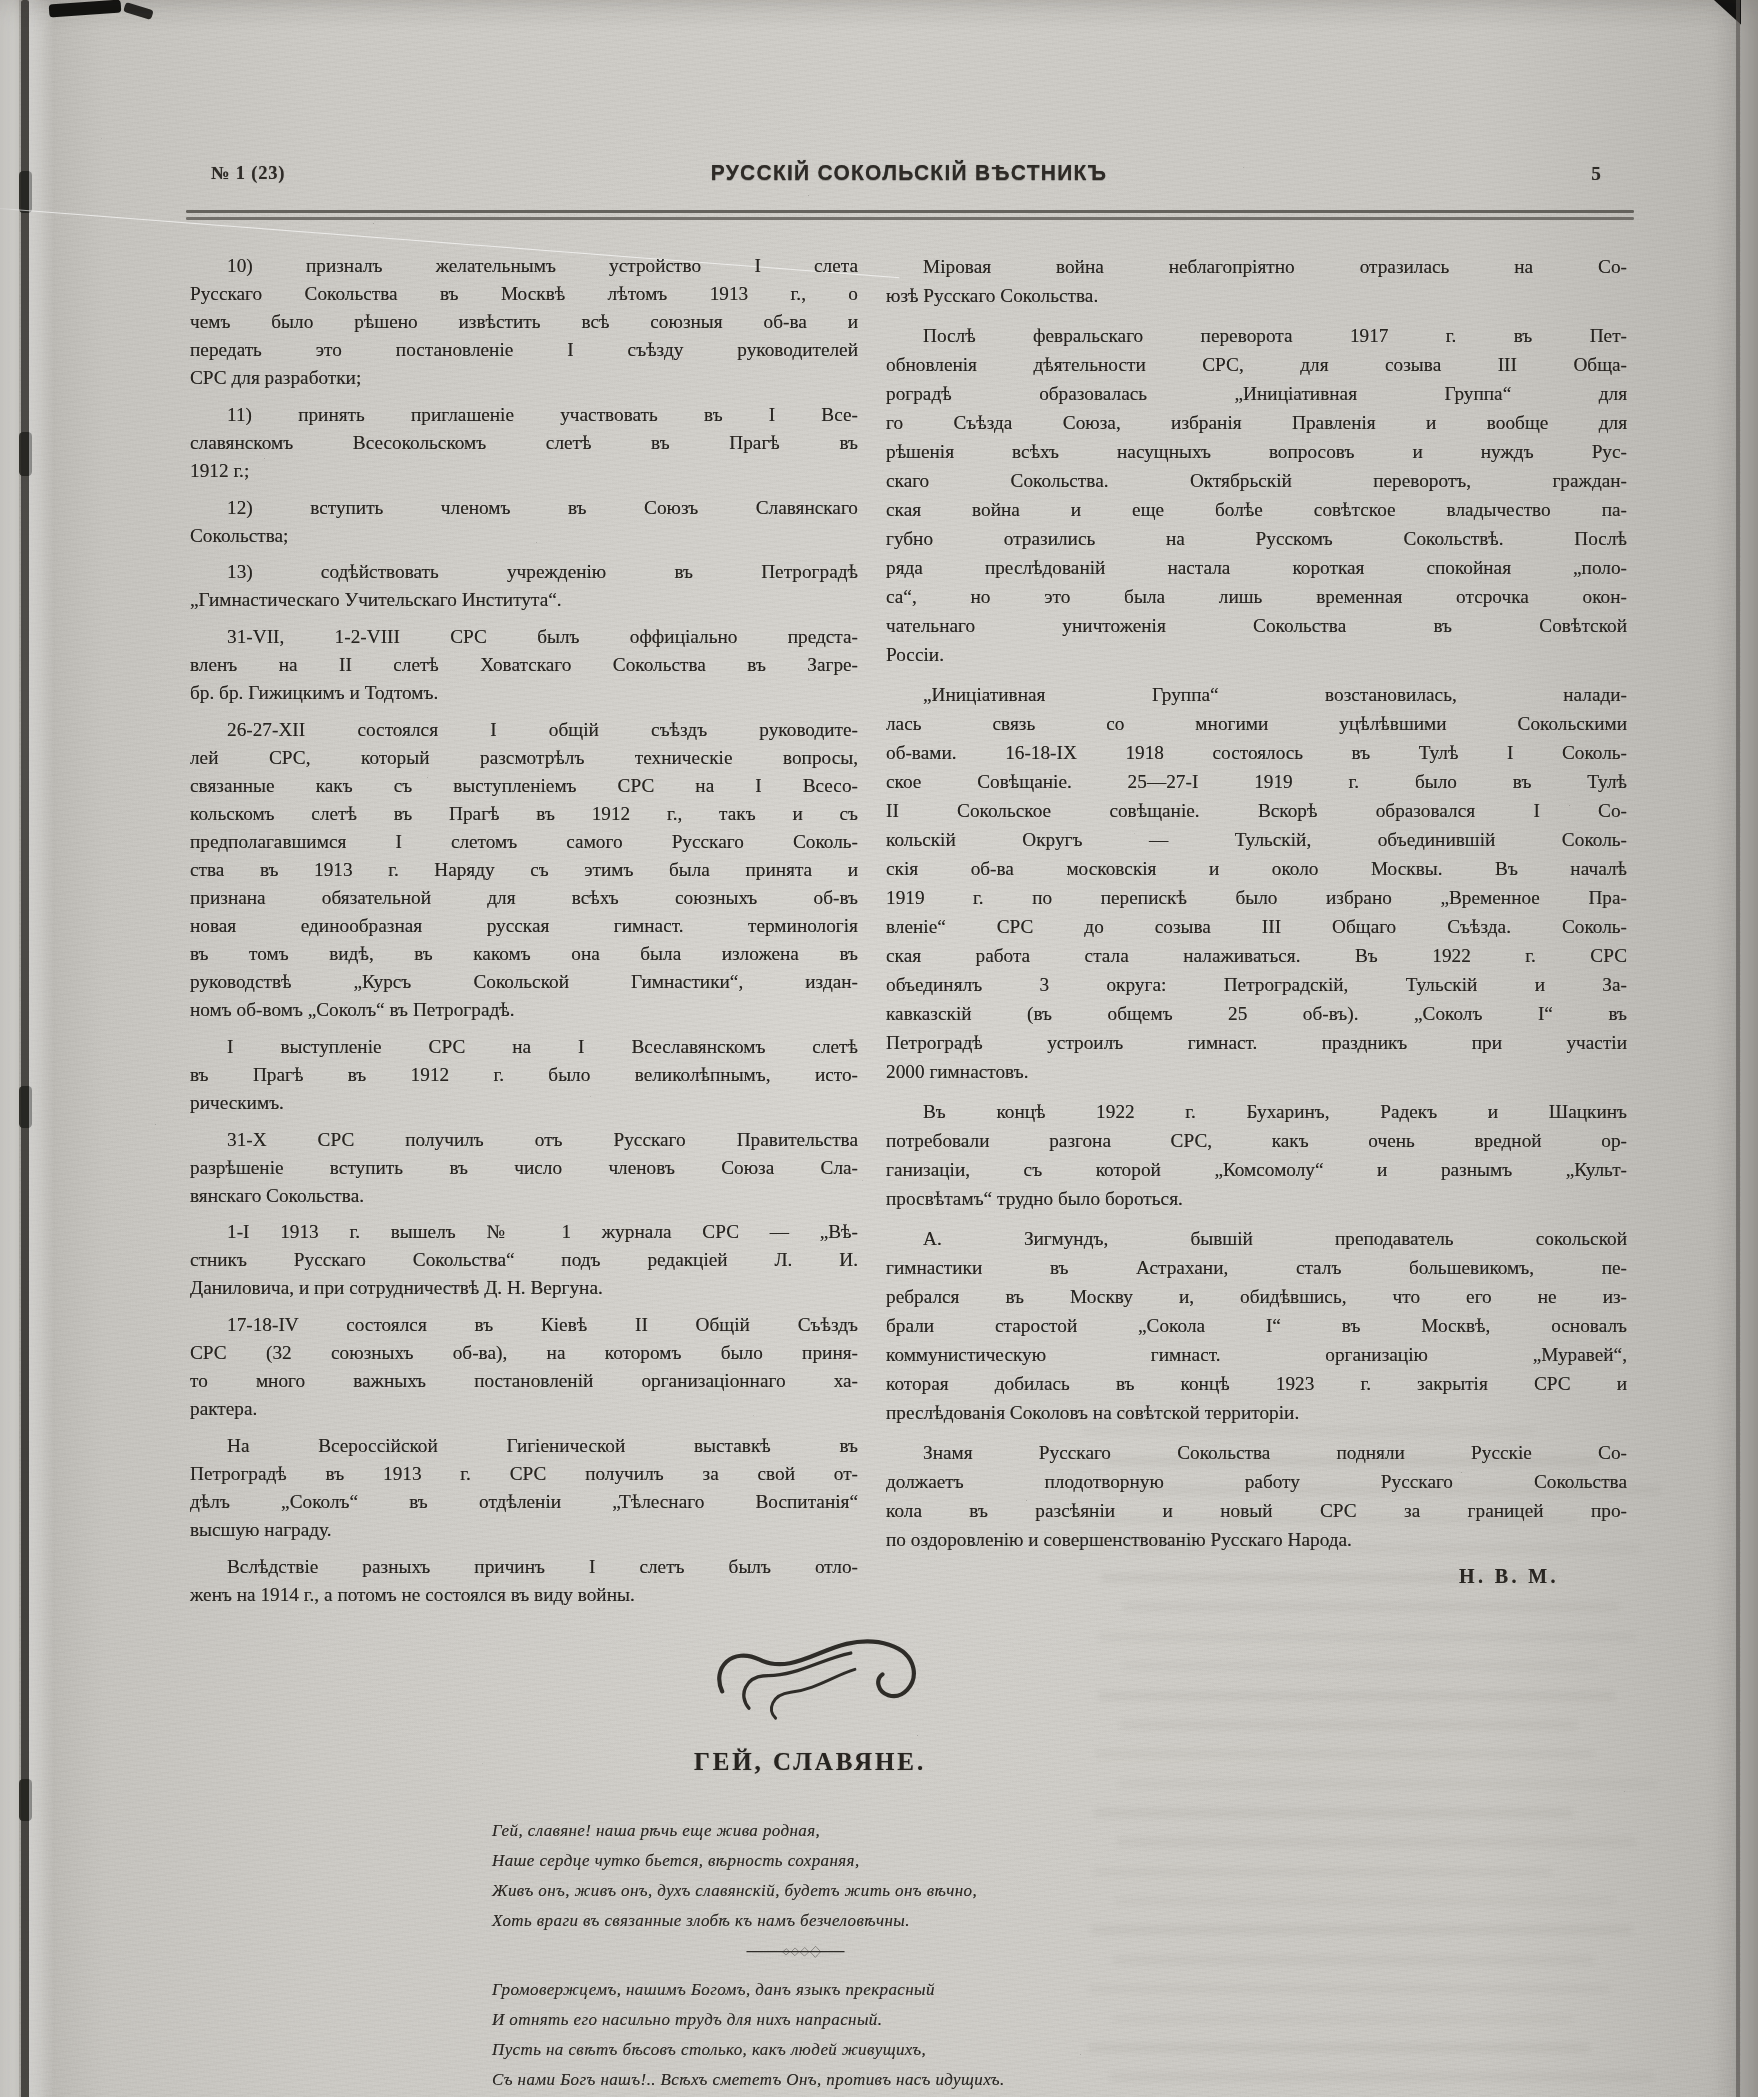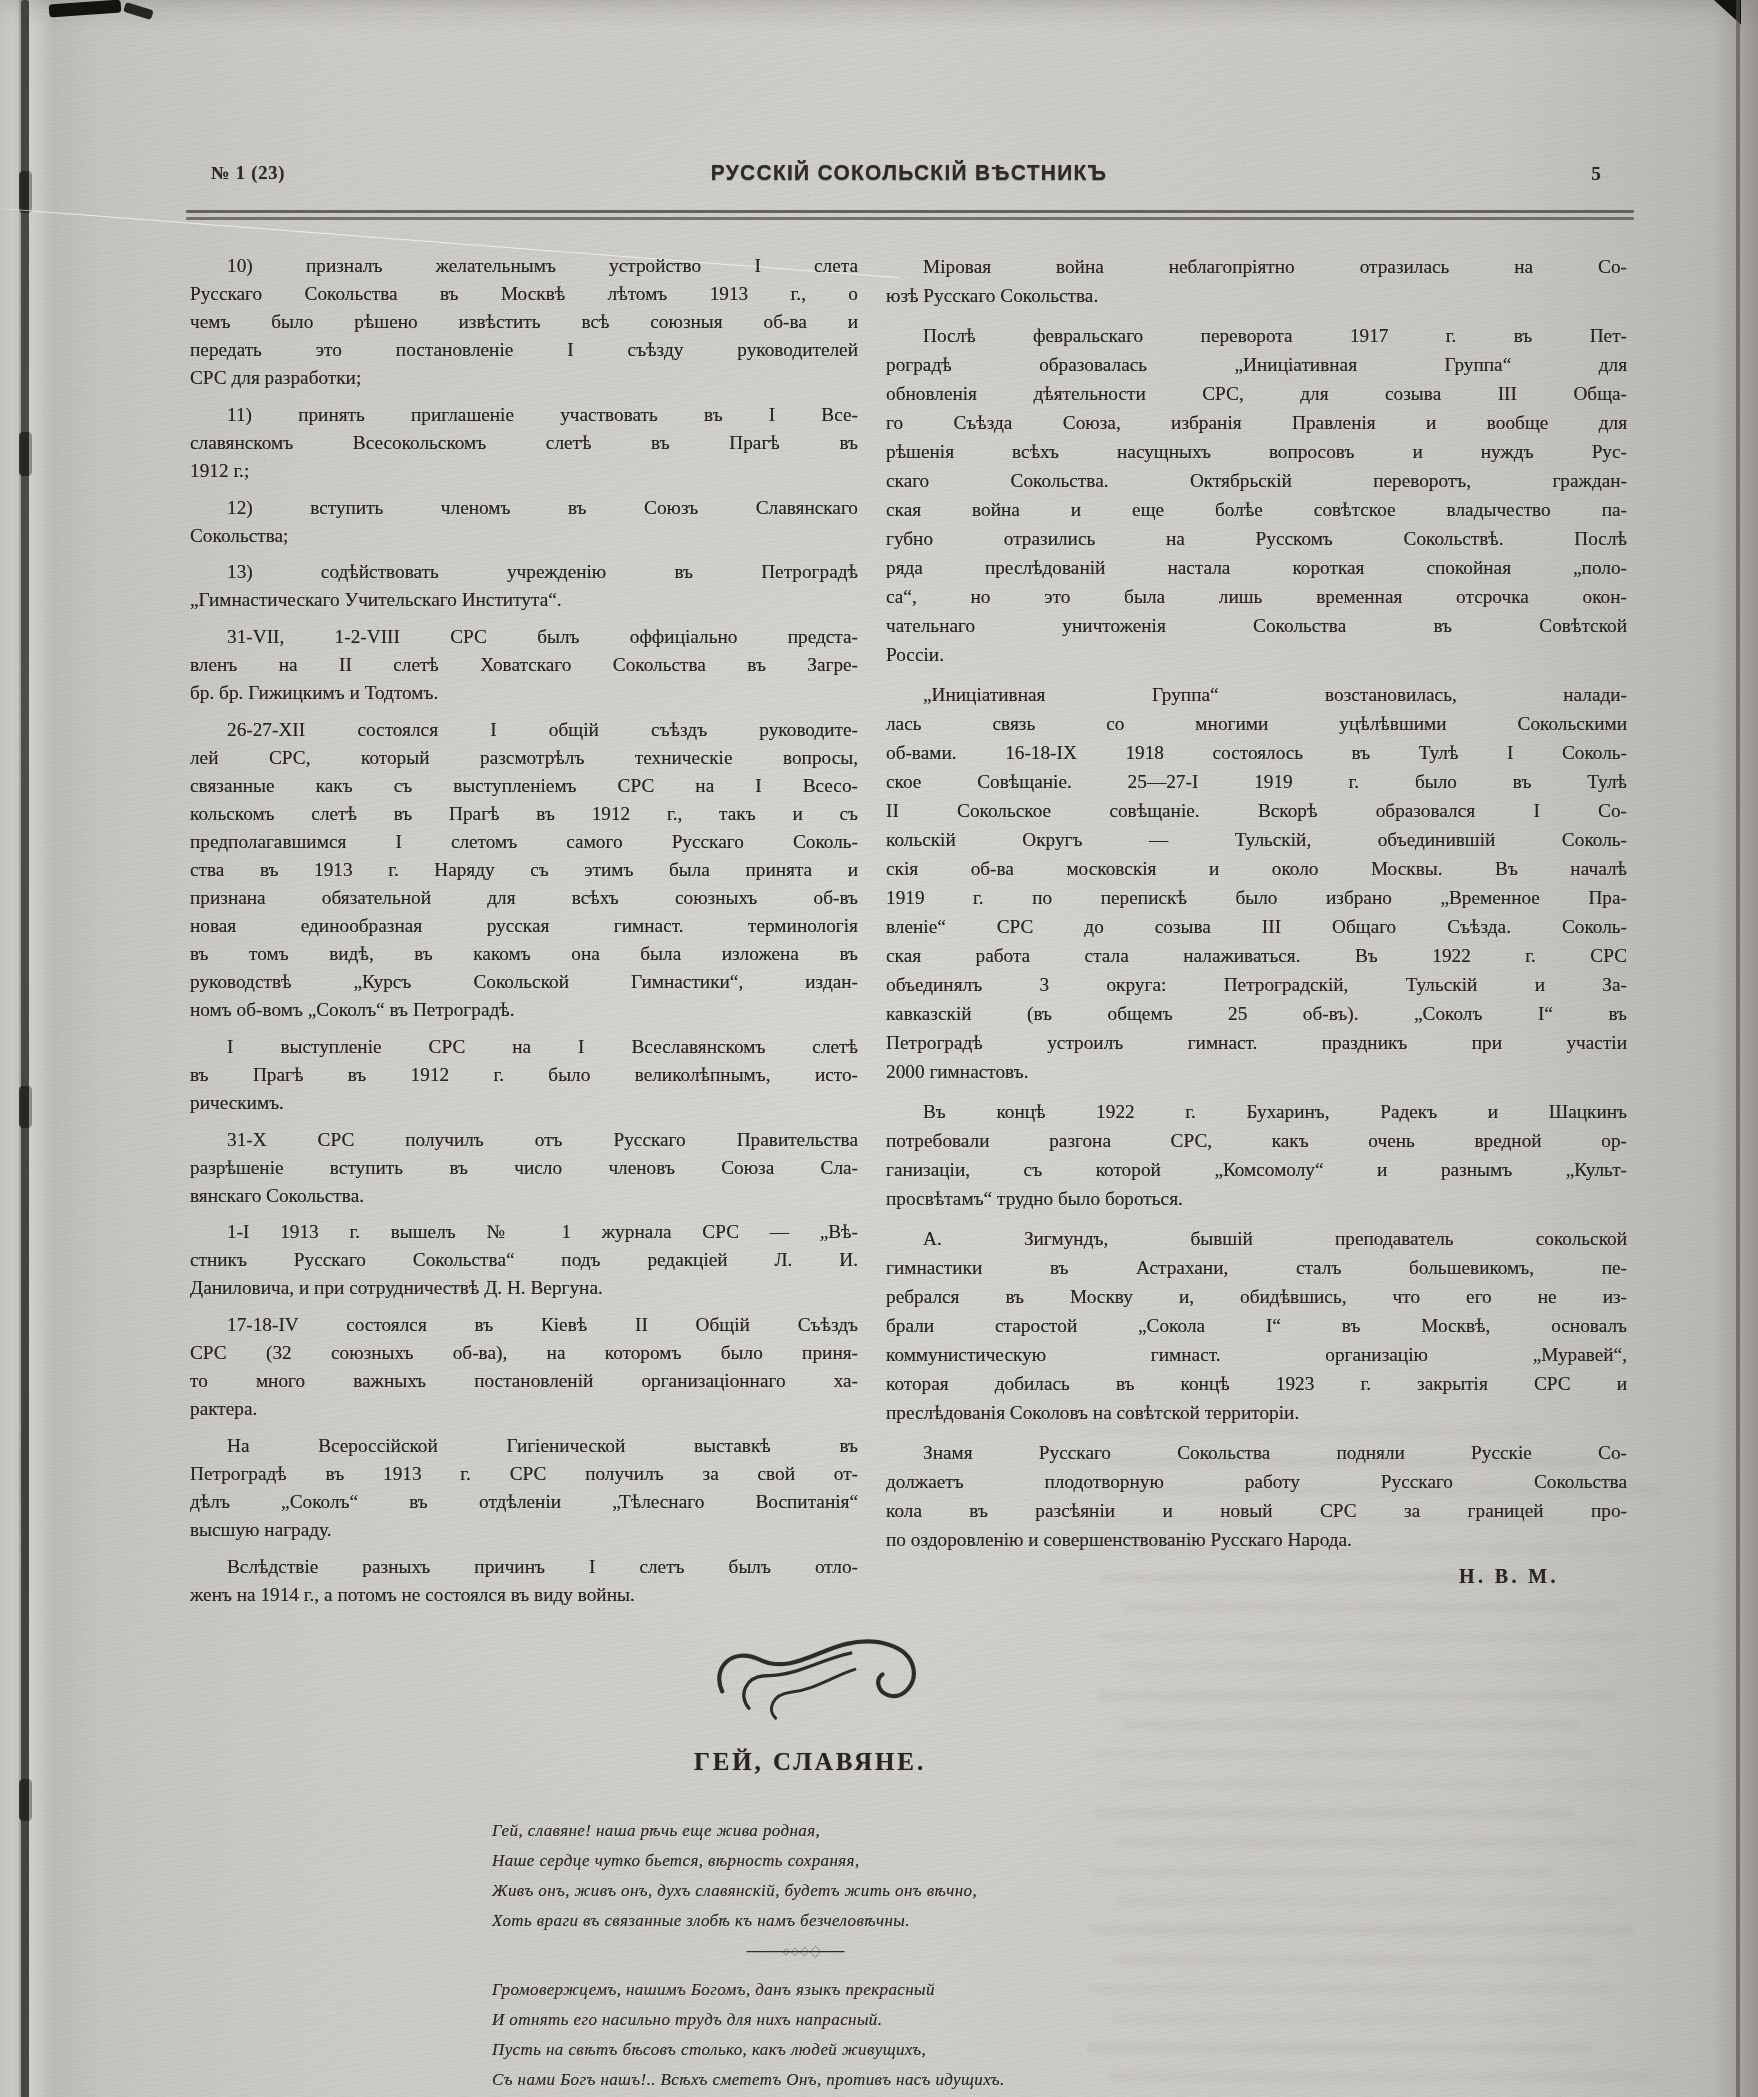--- a/index.html
+++ b/index.html
@@ -176,22 +176,22 @@
       <div class="line last">женъ на 1914 г., а потомъ не состоялся въ виду войны.</div>
     </div>
   </section>
 <section id="col-right" class="col">
     <div class="para">
       <div class="line">Міровая война неблагопріятно отразилась на Со-</div>
       <div class="line last">юзѣ Русскаго Сокольства.</div>
     </div>
     <div class="para">
       <div class="line">Послѣ февральскаго переворота 1917 г. въ Пет-</div>
+      <div class="line">обновленія дѣятельности СРС, для созыва III Обща-</div>
       <div class="line">роградѣ образовалась „Иниціативная Группа“ для</div>
-      <div class="line">обновленія дѣятельности СРС, для созыва III Обща-</div>
       <div class="line">го Съѣзда Союза, избранія Правленія и вообще для</div>
       <div class="line">рѣшенія всѣхъ насущныхъ вопросовъ и нуждъ Рус-</div>
       <div class="line">скаго Сокольства. Октябрьскій переворотъ, граждан-</div>
       <div class="line">ская война и еще болѣе совѣтское владычество па-</div>
       <div class="line">губно отразились на Русскомъ Сокольствѣ. Послѣ</div>
       <div class="line">ряда преслѣдованій настала короткая спокойная „поло-</div>
       <div class="line">са“, но это была лишь временная отсрочка окон-</div>
       <div class="line">чательнаго уничтоженія Сокольства въ Совѣтской</div>
       <div class="line last">Россіи.</div>
     </div>

